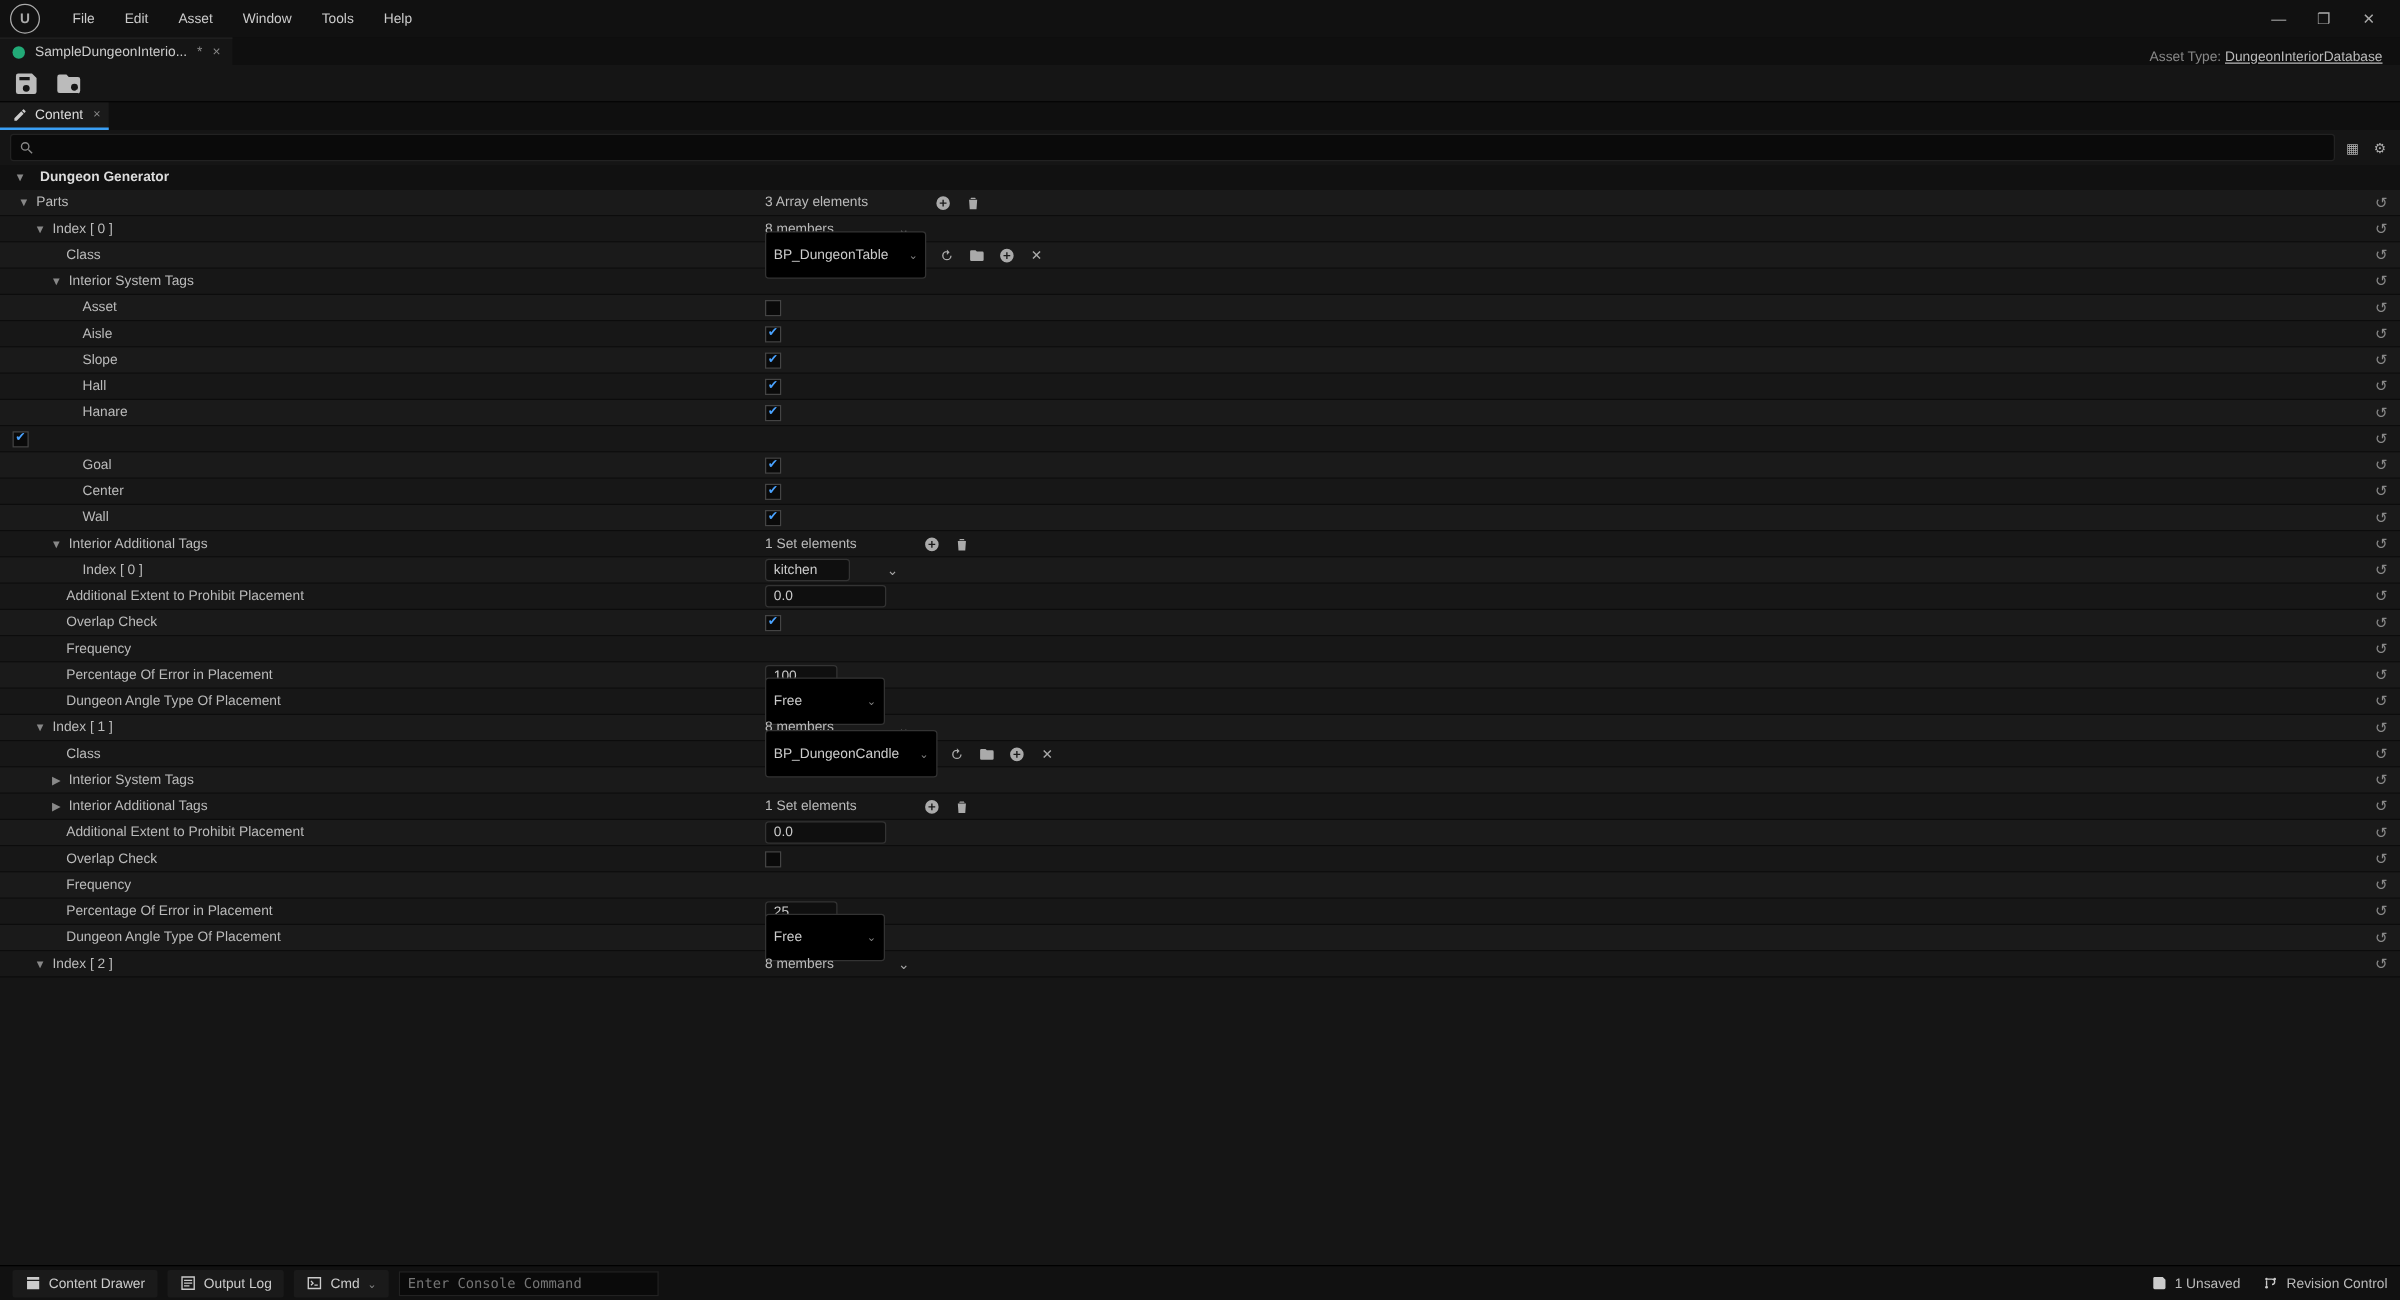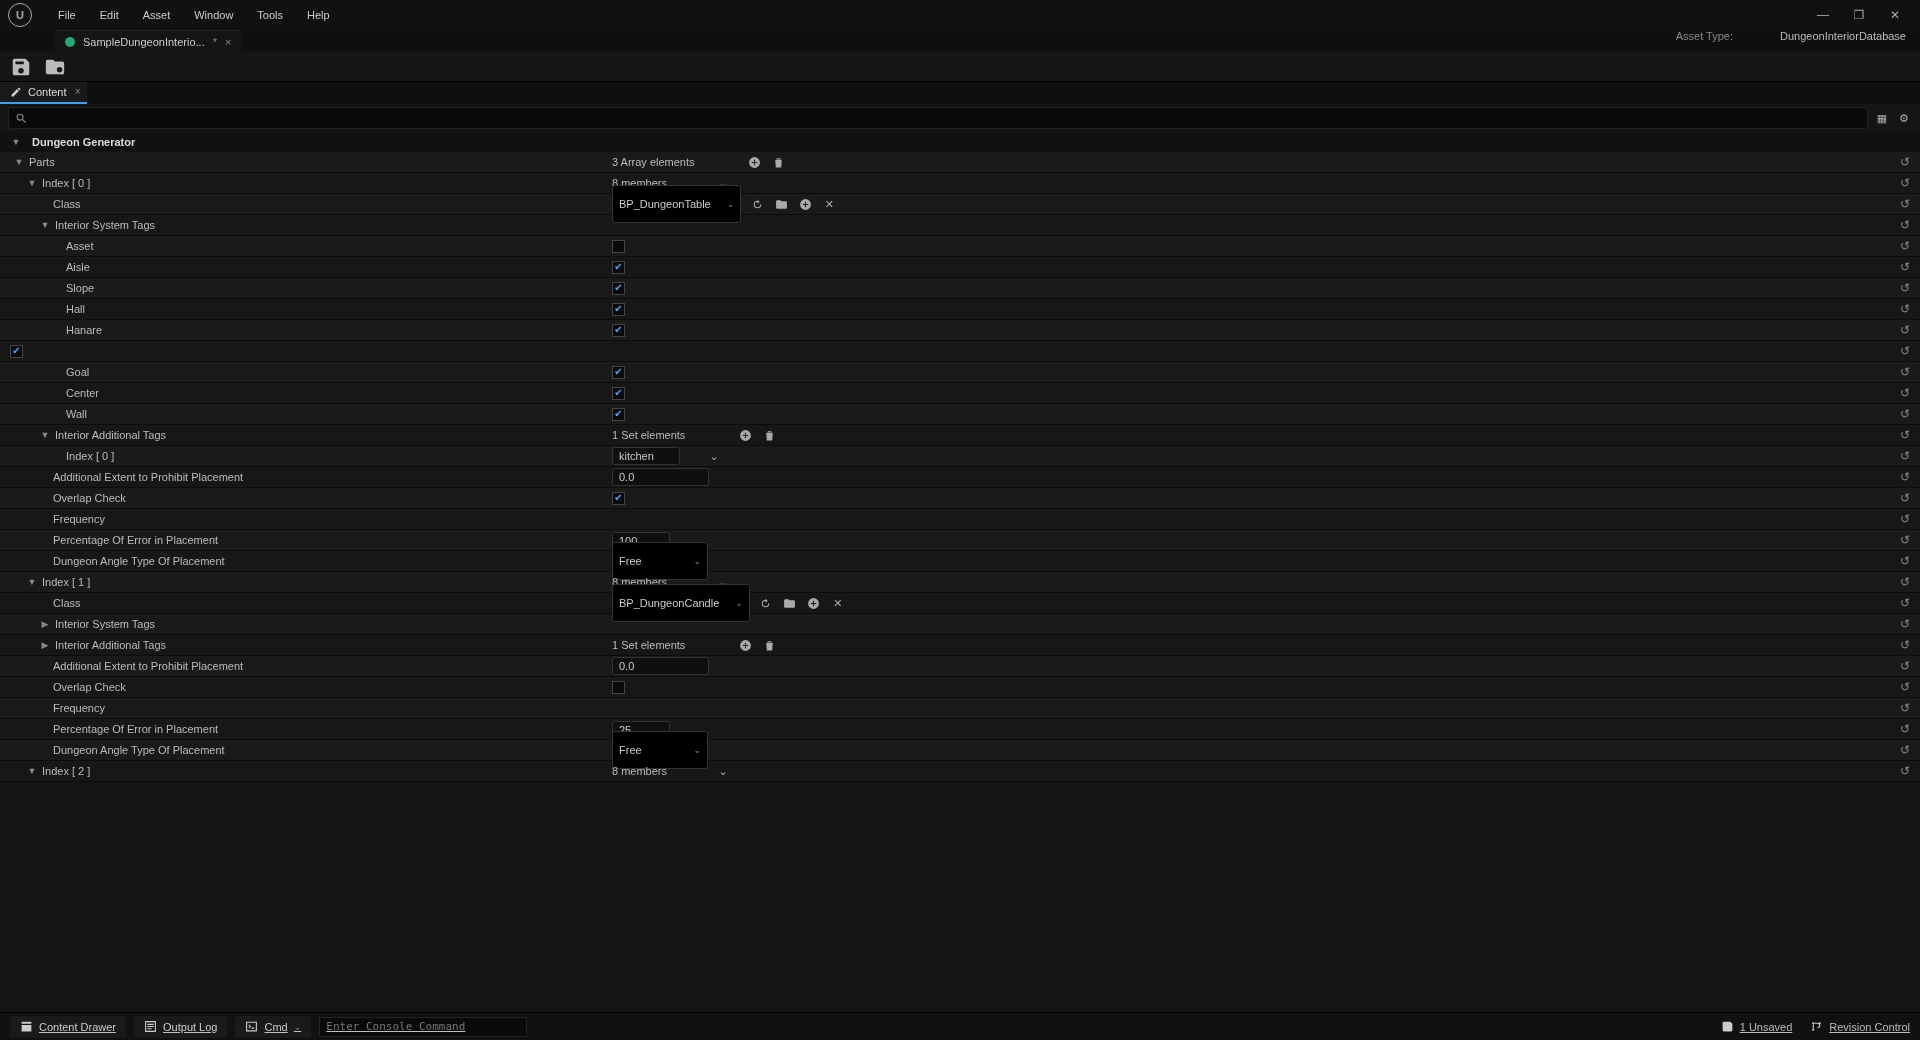--- a/index.html
+++ b/index.html
@@ -6,25 +6,25 @@
 body { font-family: "Segoe UI", Tahoma, sans-serif; font-size: 11px; background:#0f0f0f; color:#c0c0c0; overflow:hidden; width:1920px; height:1040px; }
 
 
 .titlebar { height:30px; background:#111; display:flex; align-items:center; padding:0 8px; }
 .ue-logo { width:24px; height:24px; border:1.5px solid #aaa; border-radius:50%; display:flex; align-items:center; justify-content:center; margin-right:14px; font-size:11px; color:#aaa; font-weight:bold; }
 .menuitem { padding:0 12px; color:#ccc; cursor:pointer; }
 .winctrl { margin-left:auto; display:flex; gap:2px; }
 .winbtn { width:34px; height:24px; display:flex; align-items:center; justify-content:center; color:#aaa; cursor:pointer; font-size:12px; }
 
 
-.docbar { height:22px; background:#0f0f0f; display:flex; align-items:flex-start; padding-left:55px; }
+.docbar { height:22px; background:#0f0f0f; display:flex; align-items:flex-end; }
 .doctab { background:#151515; height:22px; display:flex; align-items:center; padding:0 10px; border-top:1px solid #222; color:#ccc; gap:8px; }
 .doctab .dot { width:10px; height:10px; background:#2a7; border-radius:50%; display:inline-block; }
 .asset-type { margin-left:auto; color:#888; padding-right:14px; font-size:11px; }
-.asset-type .link { color:#bbb;margin-left:44px; }
+.asset-type .link { text-decoration:underline; color:#bbb; }
 
 
 .toolbar { height:30px; background:#151515; display:flex; align-items:center; padding:6px 10px; gap:12px; border-bottom:1px solid #000; }
 .tbicon { width:22px; height:22px; fill:#bbb; cursor:pointer; }
 
 
 .paneltab-row { height:22px; background:#0f0f0f; display:flex; align-items:flex-end; }
 .paneltab { background:#1a1a1a; height:22px; display:flex; align-items:center; padding:0 20px 0 10px; gap:6px; border-bottom:2px solid #3a9ff5; color:#ddd; position:relative; }
 .paneltab .close { position:absolute; right:6px; top:4px; color:#888; cursor:pointer; font-size:10px; }
 
@@ -57,21 +57,21 @@
 .combo .chev { margin-left:auto; color:#888; font-size:9px; }
 
 .numbox { height:18px; background:#0f0f0f; border:1px solid #333; border-radius:3px; color:#ccc; padding:0 6px; display:flex; align-items:center; }
 .w97 { width:97px; }
 .w58 { width:58px;margin-top:44px; }
 
 .iconbtn { width:16px; height:16px; display:flex; align-items:center; justify-content:center; color:#aaa; cursor:pointer; }
 .iconbtn svg { width:13px; height:13px; fill:currentColor; }
 
 
-.statusbar { height:28px; background:#111; border-top:1px solid #000; display:flex; align-items:center; padding:0 10px; gap:8px;text-decoration:underline; }
+.statusbar { height:28px; background:#111; border-top:1px solid #000; display:flex; align-items:center; padding:0 10px; gap:8px; }
 .statusbtn { display:flex; align-items:center; gap:6px; padding:0 10px; height:22px; background:#1a1a1a; color:#ccc; cursor:pointer; border-radius:2px; }
 .console-in { flex:0 0 208px; height:20px; background:#0a0a0a; border:1px solid #222; color:#666; padding:0 6px; font-family:monospace; font-size:11px; }
 .status-right { margin-left:auto; display:flex; align-items:center; gap:18px; color:#bbb; }
 
 ::-webkit-scrollbar { width:12px; background:#111; }
 ::-webkit-scrollbar-thumb { background:#2a2a2a; border-radius:6px; }
 </style>
 </head>
 <body>
 

